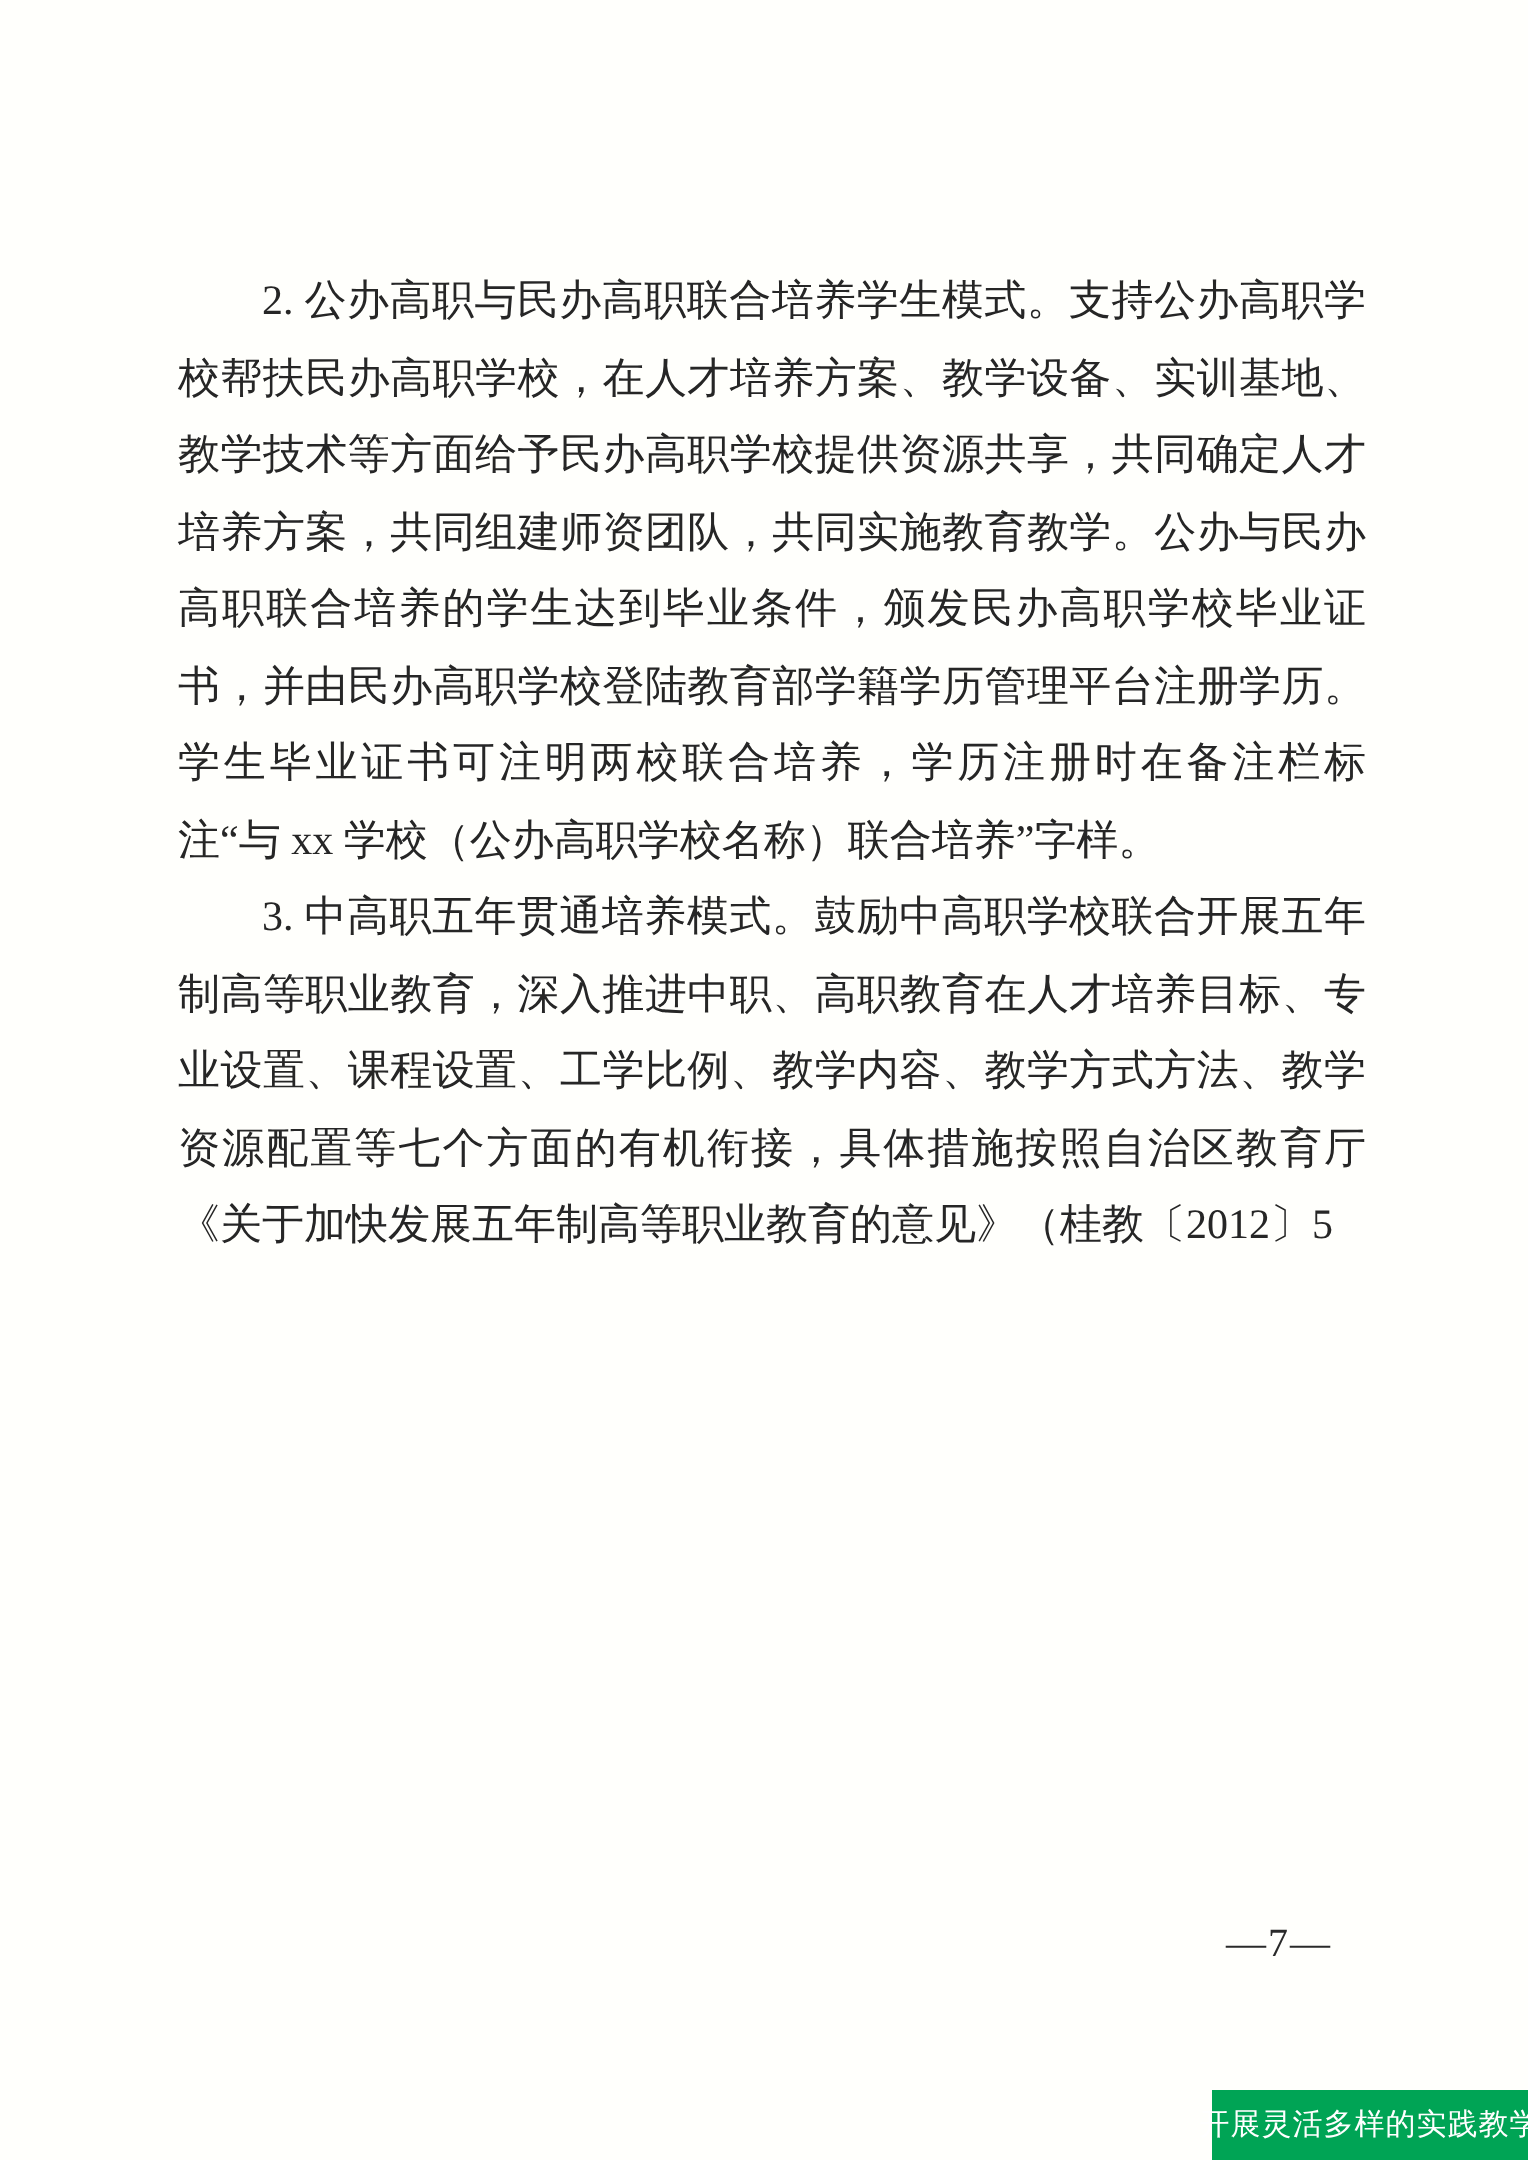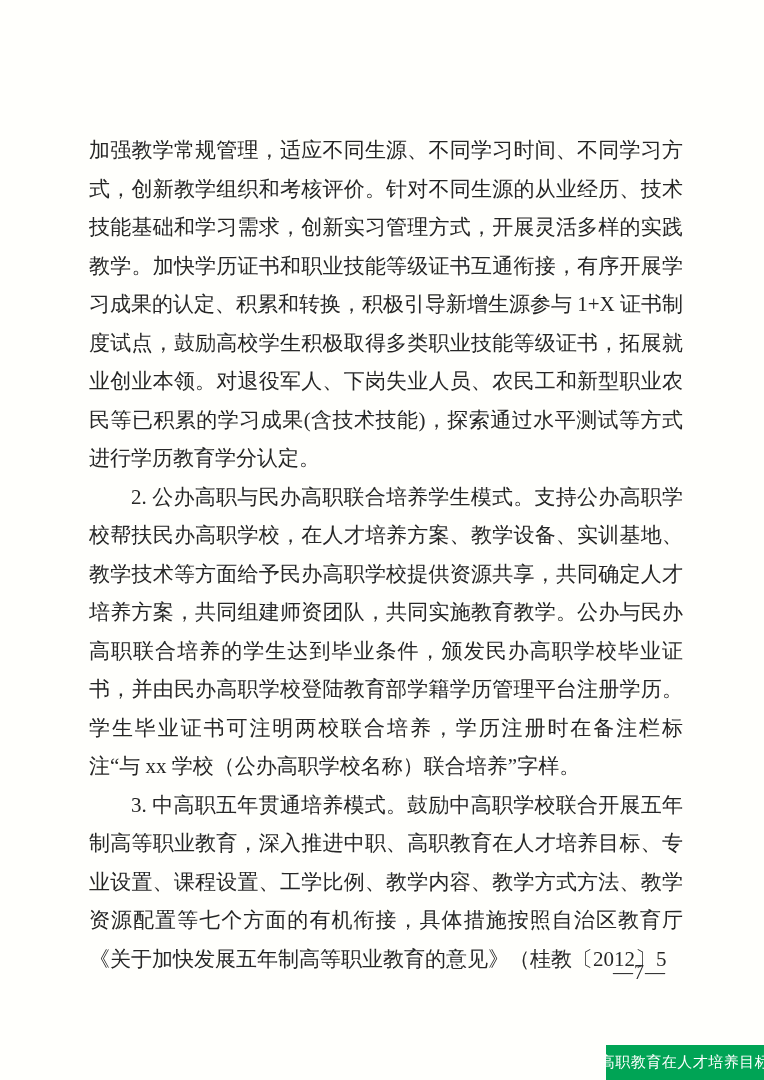--- a/index.html
+++ b/index.html
@@ -38,22 +38,21 @@
     letter-spacing:0.5px;
     white-space:nowrap;
   }
 </style>
 </head>
 <body>
 
 <div class="page" style="background: rgb(255, 255, 252);">
 
   <div class="body-text">
-    <p class="para">加强教学常规管理，适应不同生源、不同学习时间、不同学习方式，创新教学组织和考核评价。针对不同生源的从业经历、技术技能基础和学习需求，创新实习管理方式，开展灵活多样的实践教学。加快学历证书和职业技能等级证书互通衔接，有序开展学习成果的认定、积累和转换，积极引导新增生源参与 1+X 证书制度试点，鼓励高校学生积极取得多类职业技能等级证书，拓展就业创业本领。对退役军人、下岗失业人员、农民工和新型职业农民等已积累的学习成果(含技术技能)，探索通过水平测试等方式进行学历教育学分认定。</p>
     <p class="para indent">2. 公办高职与民办高职联合培养学生模式。支持公办高职学校帮扶民办高职学校，在人才培养方案、教学设备、实训基地、教学技术等方面给予民办高职学校提供资源共享，共同确定人才培养方案，共同组建师资团队，共同实施教育教学。公办与民办高职联合培养的学生达到毕业条件，颁发民办高职学校毕业证书，并由民办高职学校登陆教育部学籍学历管理平台注册学历。学生毕业证书可注明两校联合培养，学历注册时在备注栏标注“与 xx 学校（公办高职学校名称）联合培养”字样。</p>
     <p class="para indent">3. 中高职五年贯通培养模式。鼓励中高职学校联合开展五年制高等职业教育，深入推进中职、高职教育在人才培养目标、专业设置、课程设置、工学比例、教学内容、教学方式方法、教学资源配置等七个方面的有机衔接，具体措施按照自治区教育厅《关于加快发展五年制高等职业教育的意见》（桂教〔2012〕5</p>
   </div>
 
   <div class="page-number">—7—</div>
 
-  <div class="watermark" style="background: rgb(0, 164, 85); color: rgb(255, 255, 255);">高职教育在人才培养目标</div>
+  <div class="watermark" style="background: rgb(0, 164, 85); color: rgb(255, 255, 255);">开展灵活多样的实践教学</div>
 
 </div>
 
 </body></html>

